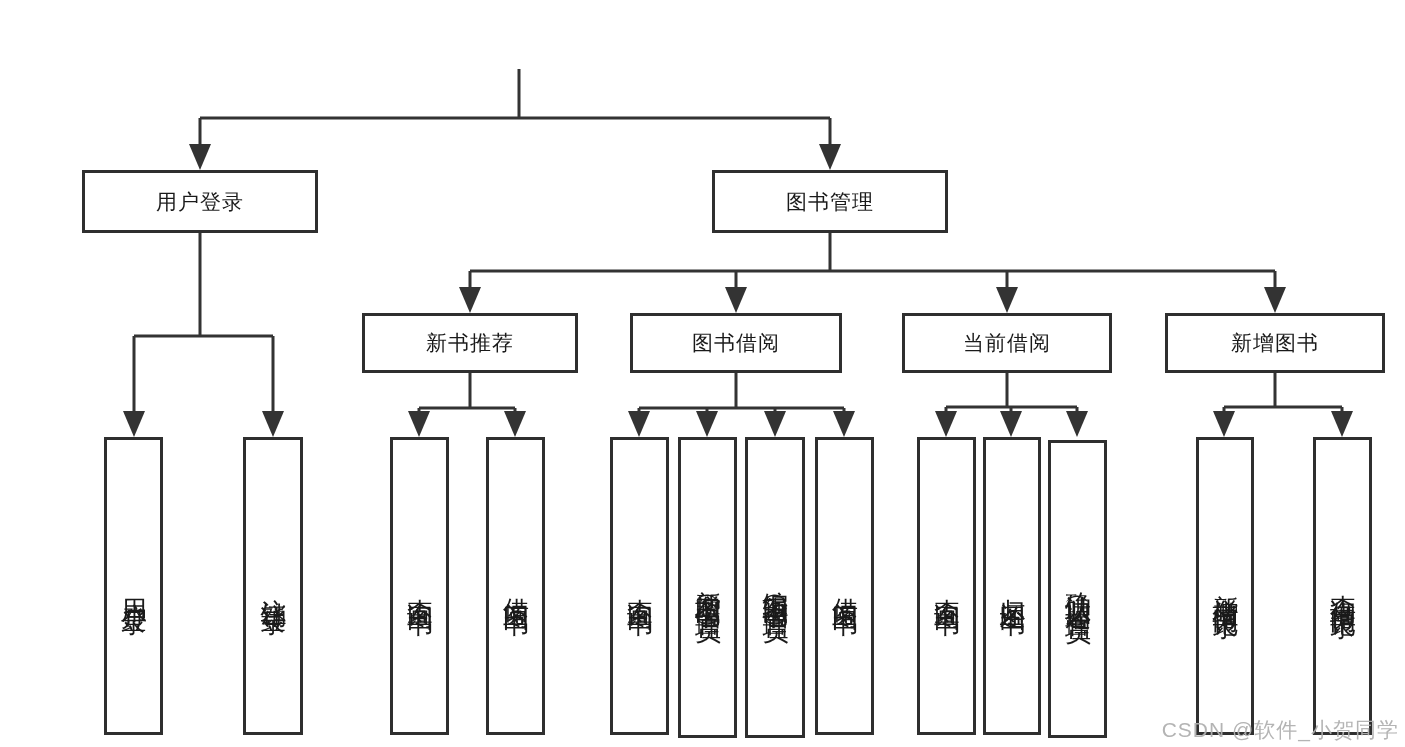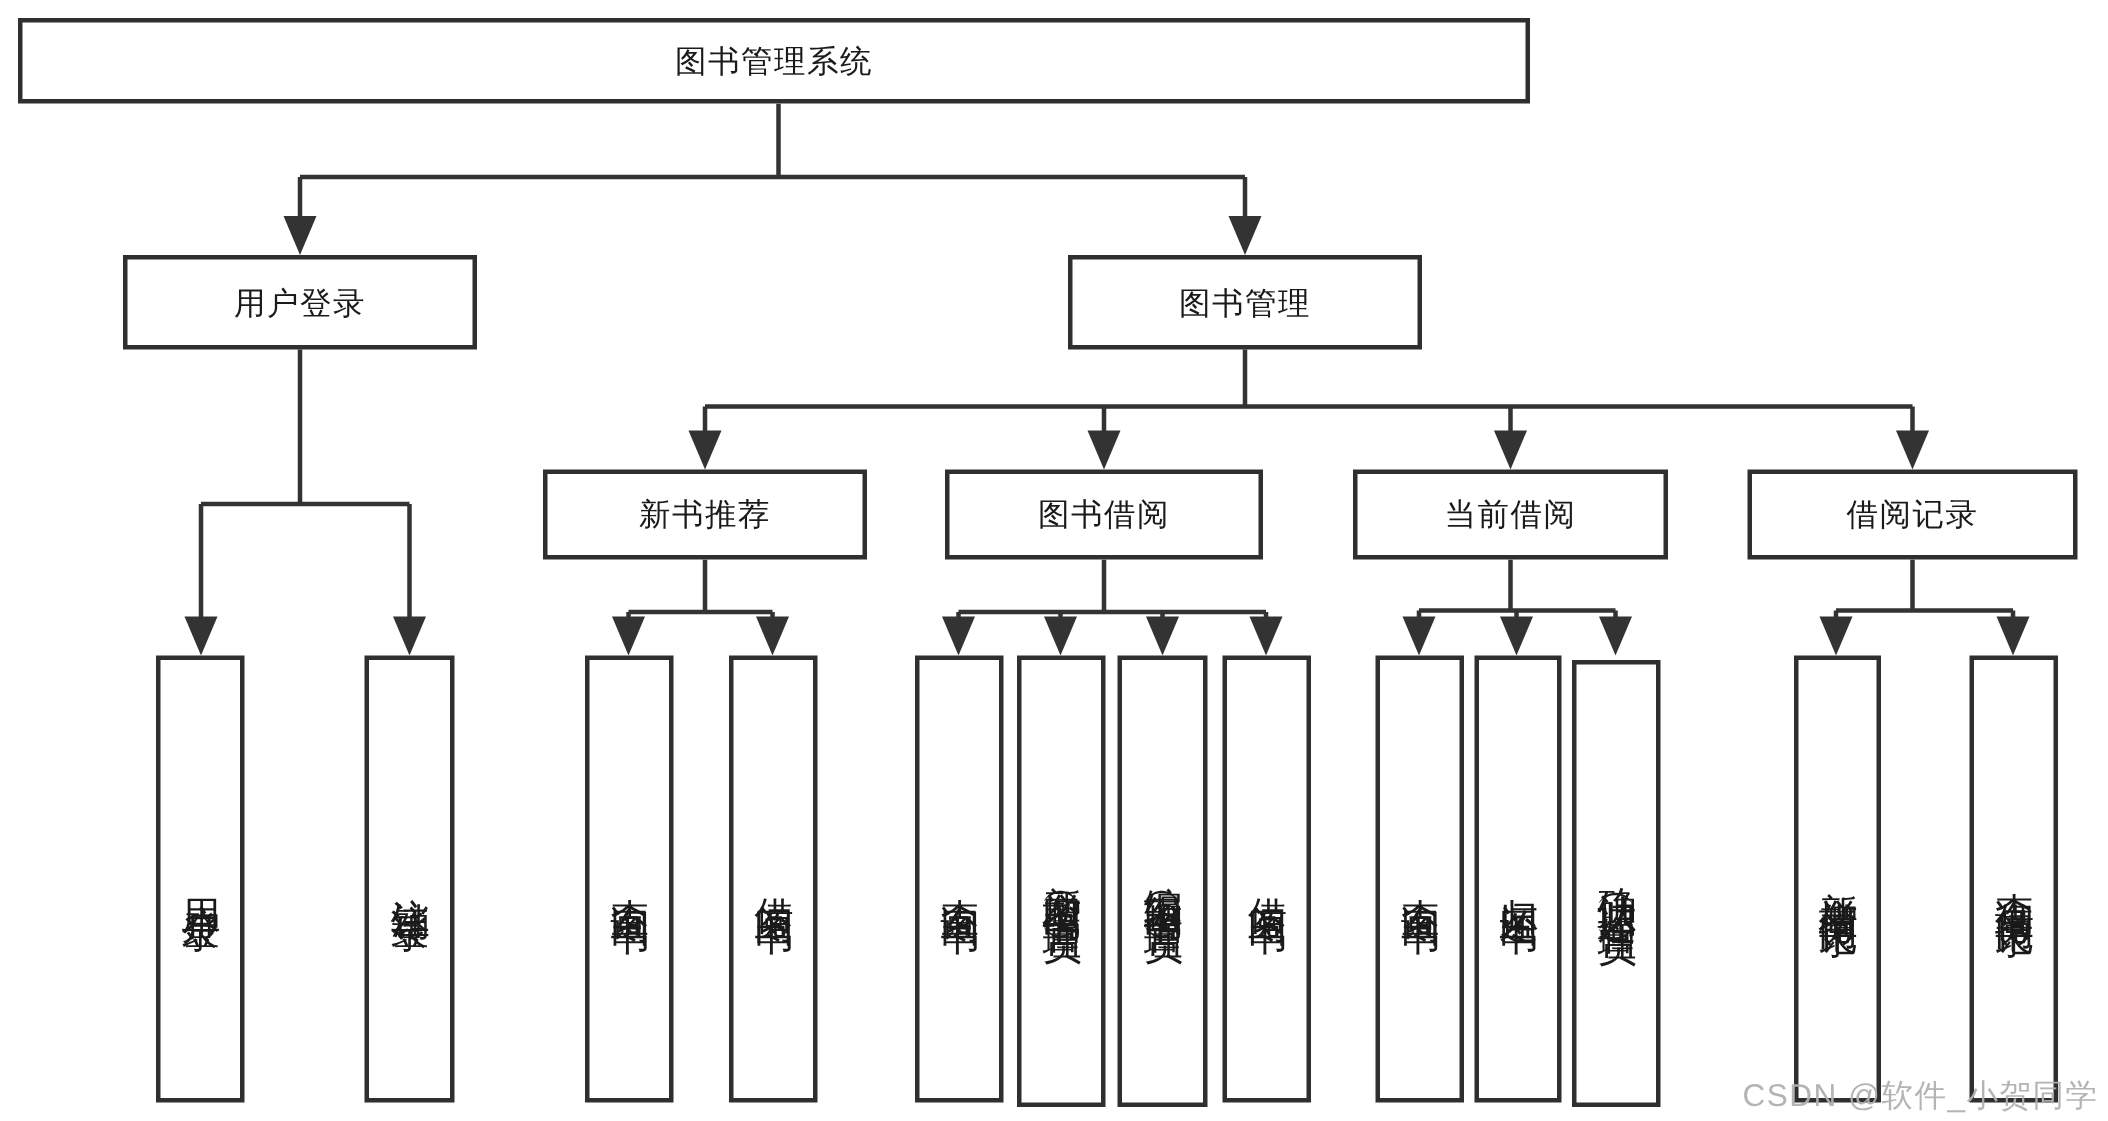--- a/index.html
+++ b/index.html
@@ -98,42 +98,39 @@
     <path class="cline" d="M1007 373 V407 M946 407 H1077 M946 407 V413 M1011 407 V413 M1077 407 V413"></path>
     <polygon class="ahead" points="935,411 957,411 946,437"></polygon>
     <polygon class="ahead" points="1000,411 1022,411 1011,437"></polygon>
     <polygon class="ahead" points="1066,411 1088,411 1077,437"></polygon>
 
     <path class="cline" d="M1275 373 V407 M1224 407 H1342 M1224 407 V413 M1342 407 V413"></path>
     <polygon class="ahead" points="1213,411 1235,411 1224,437"></polygon>
     <polygon class="ahead" points="1331,411 1353,411 1342,437"></polygon>
   </svg>
 
-  <div class="node h" style="left:12px;top:12px;width:1008px;height:57px">
-    <span class="label">图书管理系统</span>
-  </div>
 
   <div class="node h" style="left:82px;top:170px;width:236px;height:63px">
     <span class="label">用户登录</span>
   </div>
   <div class="node h" style="left:362px;top:313px;width:216px;height:60px">
     <span class="label">新书推荐</span>
   </div>
 
   <div class="node h" style="left:712px;top:170px;width:236px;height:63px">
     <span class="label">图书管理</span>
   </div>
   <div class="node h" style="left:630px;top:313px;width:212px;height:60px">
     <span class="label">图书借阅</span>
   </div>
   <div class="node h" style="left:902px;top:313px;width:210px;height:60px">
     <span class="label">当前借阅</span>
   </div>
   <div class="node h" style="left:1165px;top:313px;width:220px;height:60px">
-    <span class="label">借阅记录</span>
+    <span class="label">新增图书</span>
   </div>
 
   <div class="node v" style="left:104px;top:437px;width:59px;height:298px">
     <span class="vlabel">用户登录</span>
   </div>
   <div class="node v" style="left:243px;top:437px;width:60px;height:298px">
     <span class="vlabel">注销登录</span>
   </div>
 
   <div class="node v" style="left:390px;top:437px;width:59px;height:298px">

